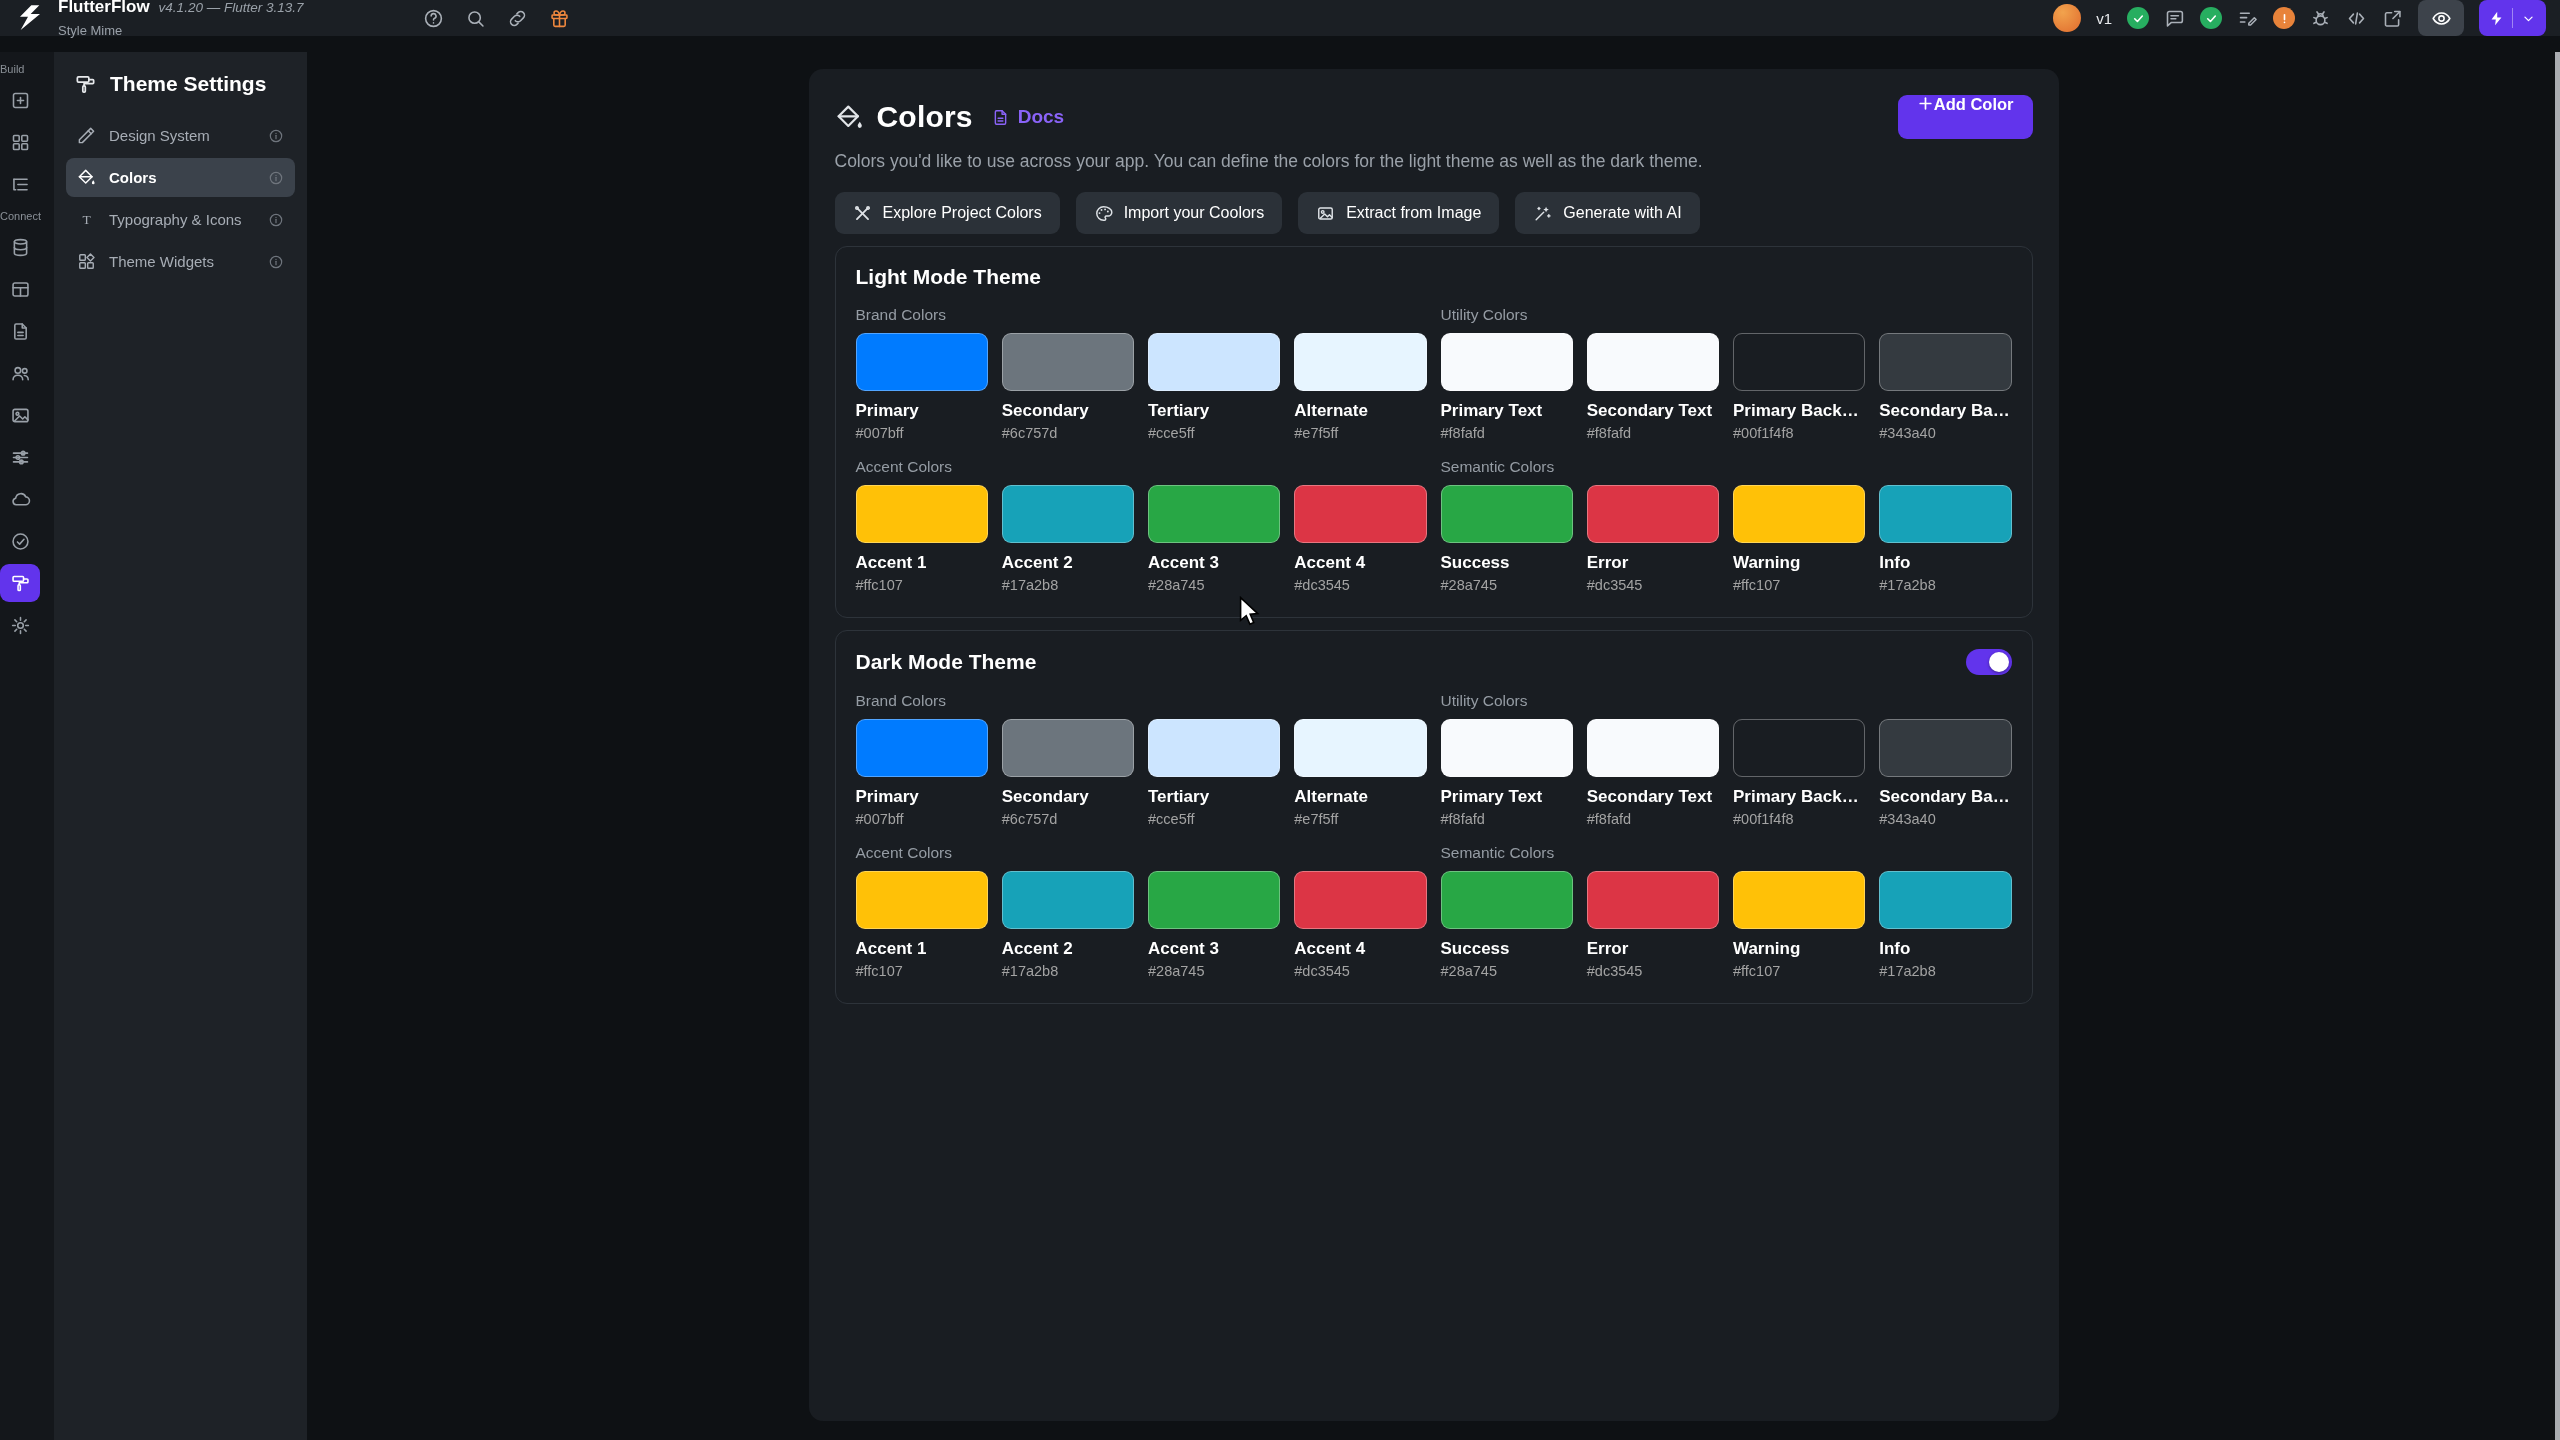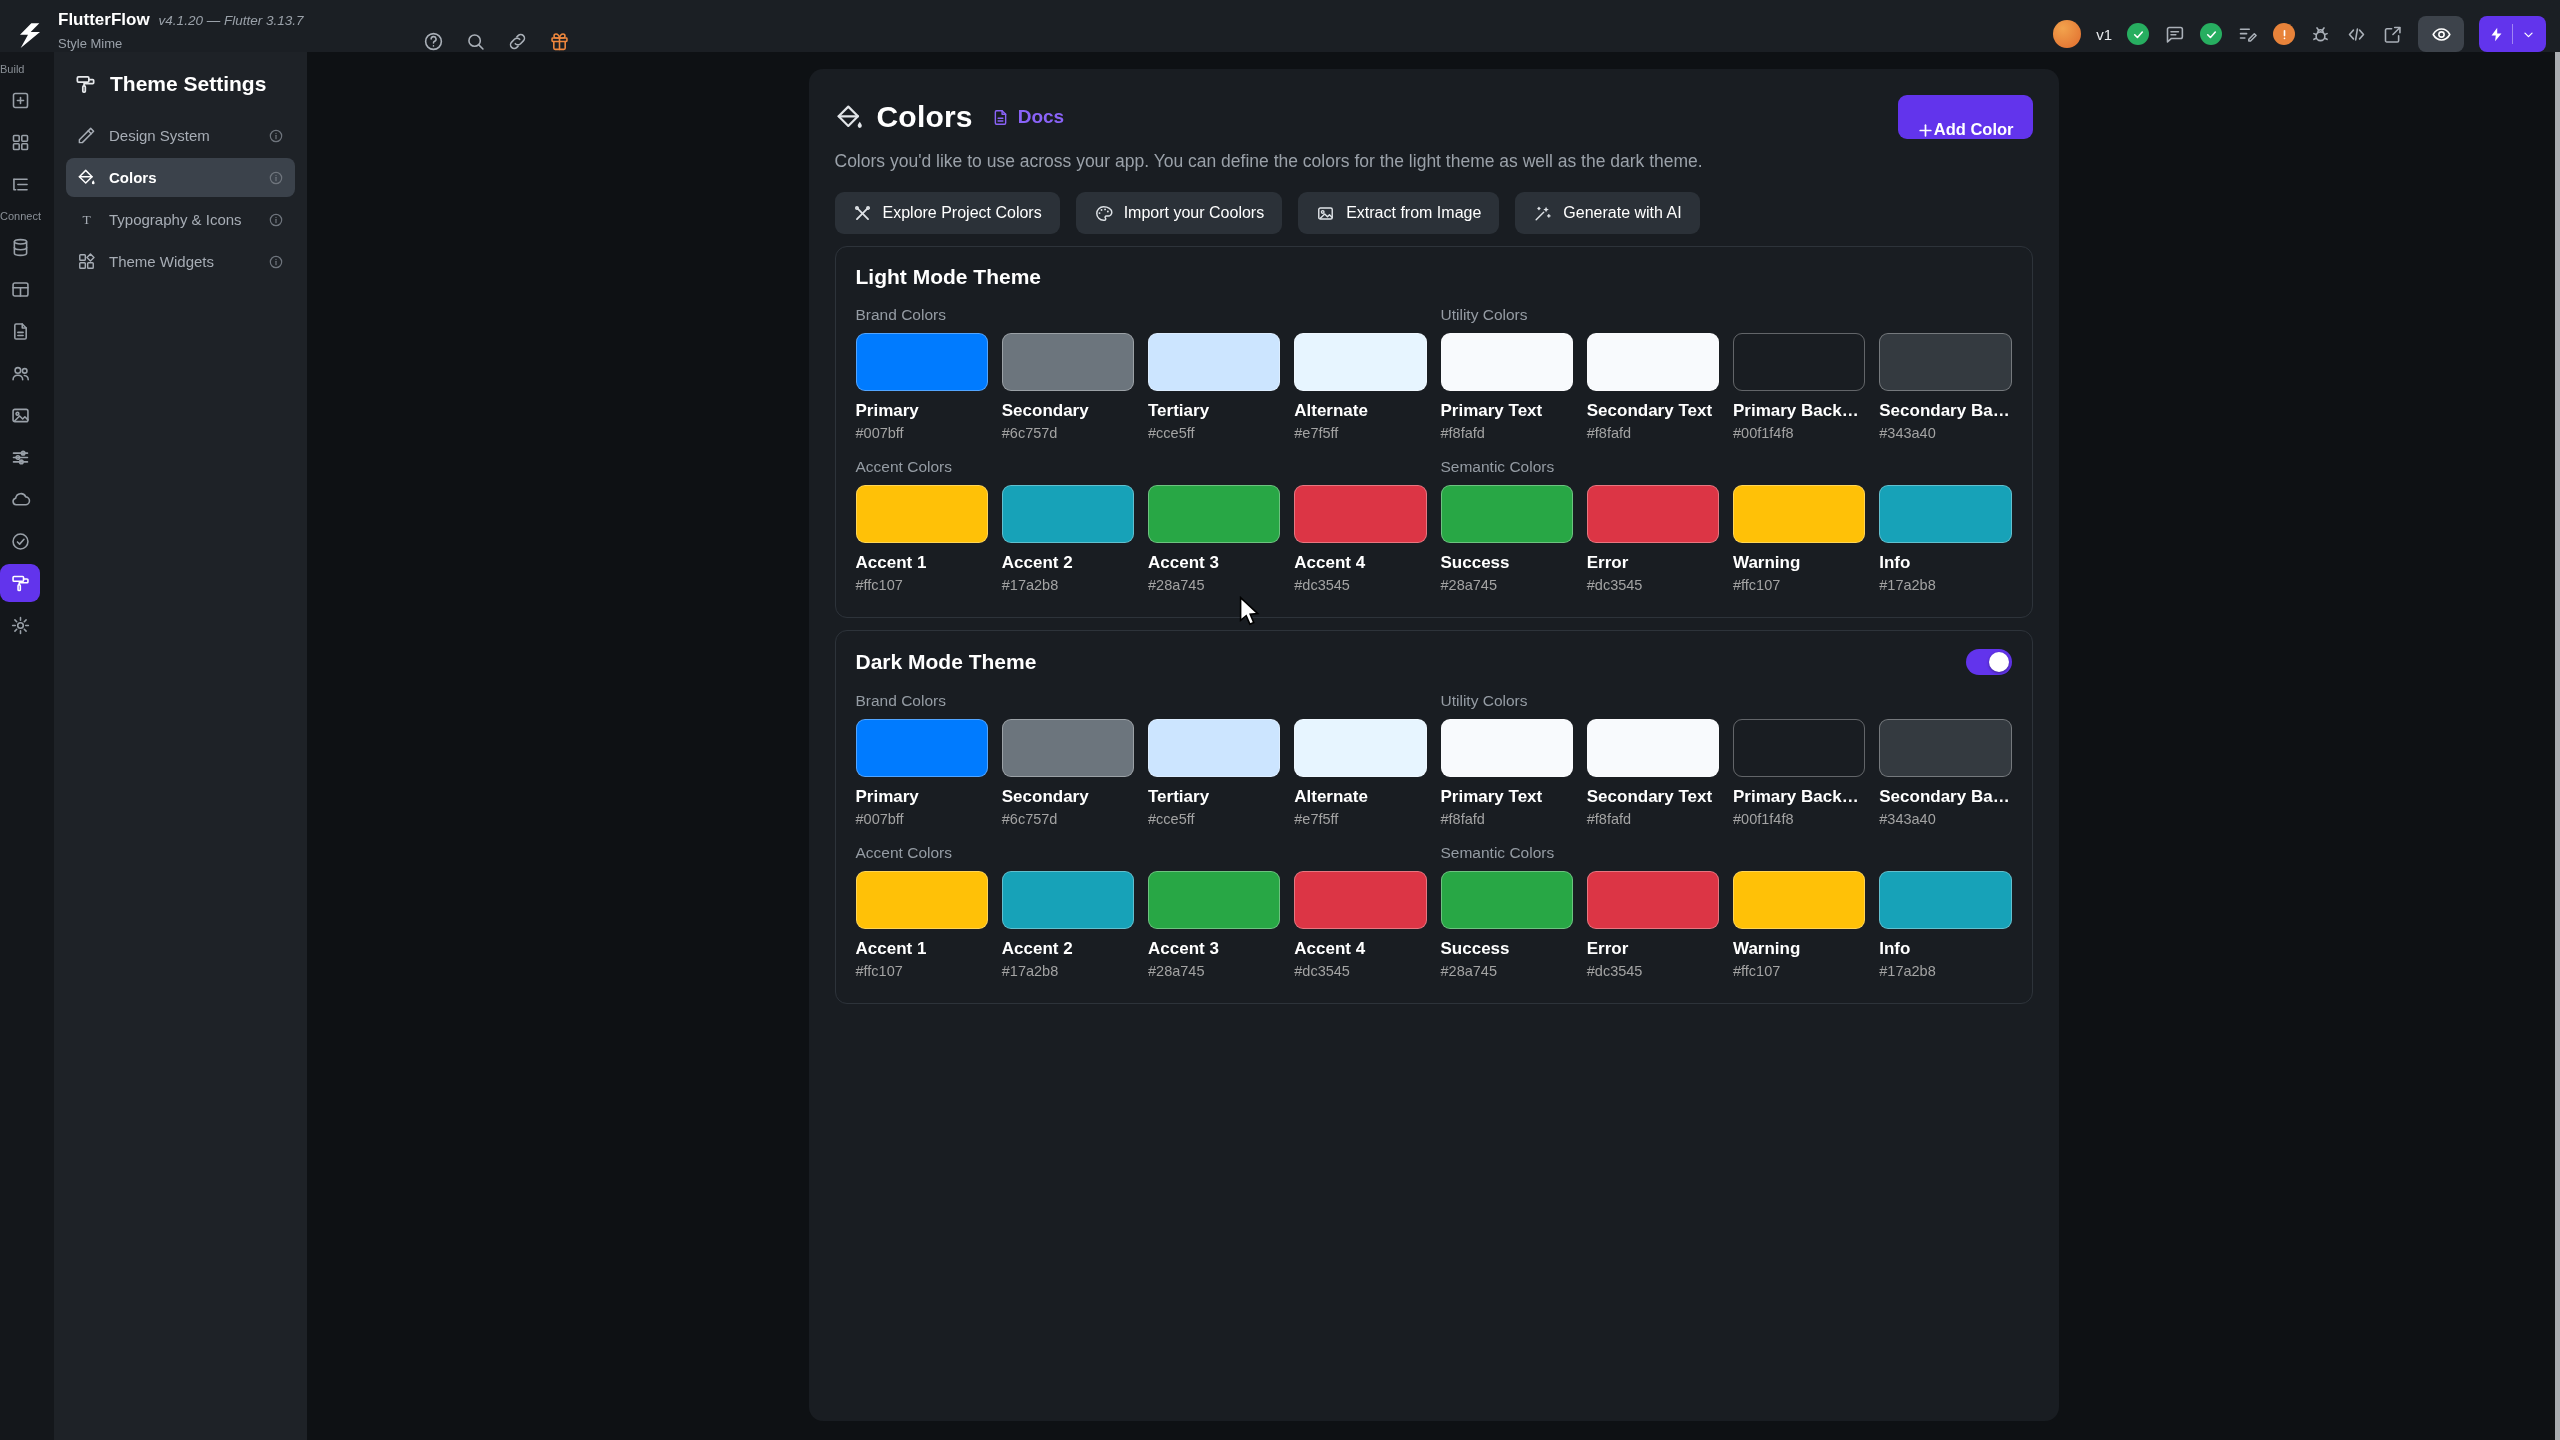--- a/index.html
+++ b/index.html
@@ -6,22 +6,22 @@
   *{margin:0;padding:0;box-sizing:border-box}
   html,body{width:2560px;height:1440px;overflow:hidden;background:#0e1114;
     font-family:"Liberation Sans","DejaVu Sans",sans-serif;color:#fff;}
   #root{position:relative;width:2560px;height:1440px;}
 
   .icon{display:inline-flex;align-items:center;justify-content:center;flex:0 0 auto}
   .icon svg{width:100%;height:100%;fill:none;stroke:currentColor;stroke-width:1.8;
     stroke-linecap:round;stroke-linejoin:round}
 
   
-  .topbar{position:absolute;top:0;left:0;right:0;height:52px;background:#1b1f24;
-    display:flex;align-items:flex-end;padding:0 14px;z-index:6}
+  .topbar{position:absolute;top:0;left:0;right:0;height:36px;background:#1b1f24;
+    display:flex;align-items:center;padding:0 14px;z-index:6}
   .logo{width:32px;height:32px;margin-right:12px;color:#fff}
   .app-meta{line-height:1.15}
   .app-line1{display:flex;align-items:baseline;gap:9px}
   .app-name{font-size:17px;font-weight:bold}
   .app-version{font-size:13.5px;color:#9aa1a9;font-style:italic}
   .project-name{font-size:13px;color:#9aa1a9;margin-top:8px}
   .tb-left-icons{display:flex;align-items:center;gap:21px;margin-left:120px}
   .tb-icon{width:21px;height:21px;color:#aab0b8;cursor:pointer}
   .tb-icon.gift{color:#f0883e}
   .tb-right{margin-left:auto;display:flex;align-items:center;gap:15px}
@@ -66,21 +66,21 @@
   .main{position:absolute;top:52px;left:307px;right:0;bottom:0}
   .card{position:absolute;left:50%;transform:translateX(-50%);top:17px;bottom:19px;width:1250px;
     background:#191d22;border-radius:14px;padding:26px 26px 0}
   .title-row{display:flex;align-items:center}
   .title-icon{width:29px;height:29px;color:#e2e5e9;margin-right:13px}
   h1{font-size:30px;font-weight:bold;letter-spacing:.2px}
   .docs-link{display:flex;align-items:center;gap:8px;margin-left:18px;color:var(--docs);
     font-size:19px;font-weight:bold;cursor:pointer;text-decoration:none}
   .docs-link .icon{width:19px;height:19px}
   .add-color-btn{margin-left:auto;background:var(--accent);height:44px;border-radius:9px;
-    display:flex;align-items:flex-end;gap:0;padding:0 19px;font-size:16.5px;font-weight:bold;
+    display:flex;align-items:flex-start;gap:0;padding:0 19px;font-size:16.5px;font-weight:bold;
     color:#fff;border:none;cursor:pointer;font-family:inherit}
   .add-color-btn .icon{width:17px;height:17px}
   .subtitle{color:#9aa1a9;font-size:17.5px;margin-top:12px}
   .actions-row{display:flex;gap:16px;margin-top:20px}
   .action-btn{background:#2b3138;height:42px;border-radius:9px;display:flex;align-items:center;
     gap:11px;padding:0 18px;color:#fff;font-size:16px;border:none;cursor:pointer;font-family:inherit}
   .action-btn .icon{width:19px;height:19px;color:#dfe3e7}
 
   .theme-section{border:1px solid #2d333a;border-radius:12px;padding:18px 20px 24px;margin-top:12px}
   .section-head{display:flex;align-items:center;justify-content:space-between}

